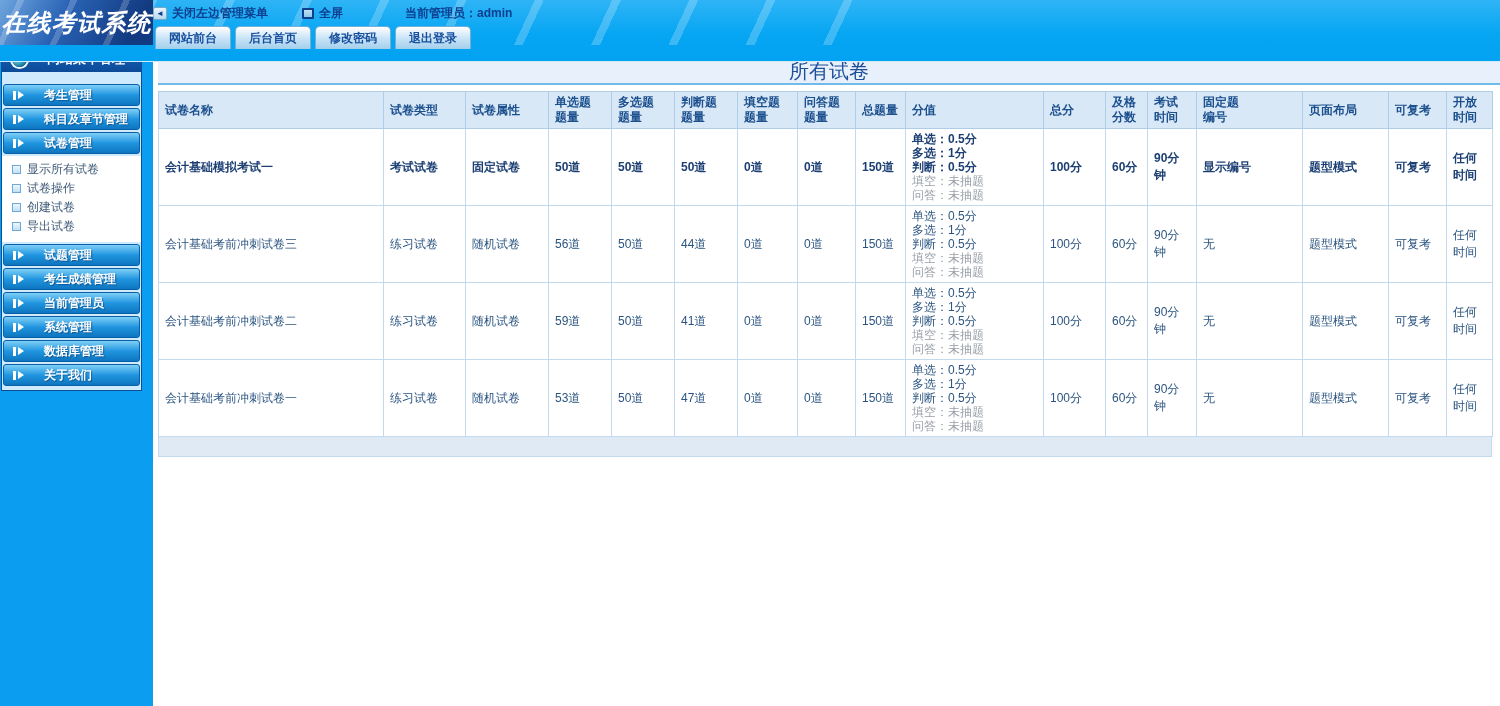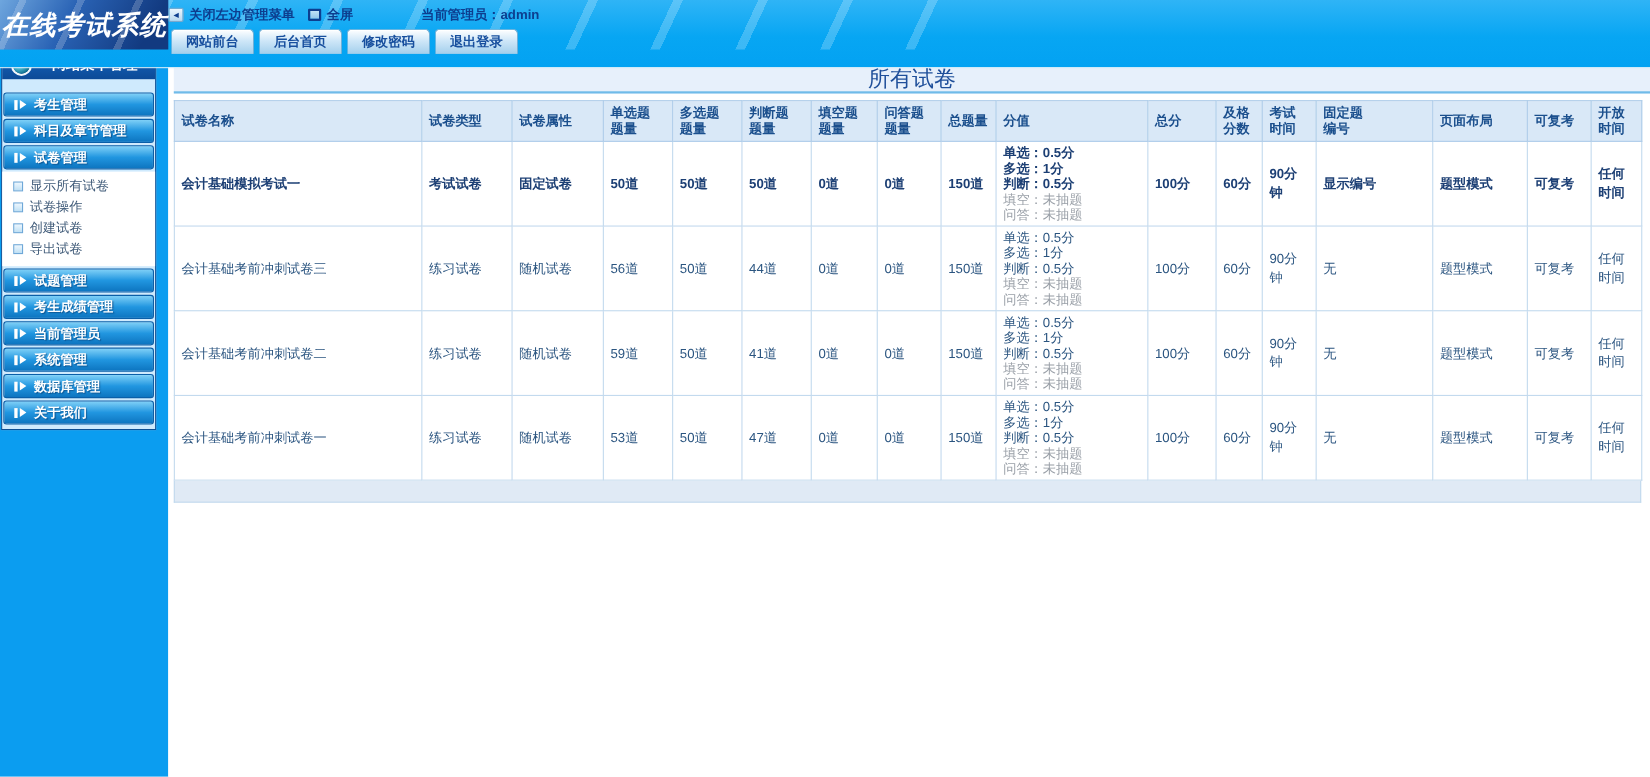--- a/index.html
+++ b/index.html
@@ -21,37 +21,37 @@
   .logo span { color:#fff; font-family:"DejaVu Serif","Liberation Serif",serif;
     font-size:24px; font-weight:bold; font-style:italic; letter-spacing:1px; z-index:1; }
   .top-links { position:absolute; left:153px; top:4px; height:18px; display:flex;
     align-items:center; font-size:12px; font-weight:bold; color:#0d3e8f; }
   .icon-box { display:inline-flex; align-items:center; justify-content:center;
     width:14px; height:13px; margin-right:5px; border:1px solid #7aa8cc; border-radius:2px;
     background:linear-gradient(#eaf6ff,#b9d8ee); color:#0d3e8f; font-size:8px; }
   .fs-icon { display:inline-block; width:12px; height:11px; border:2px solid #0d3e8f;
     border-radius:1px; background:linear-gradient(#bfe2f6,#8fc6ea); margin-right:5px; }
   .top-link { display:flex; align-items:center; cursor:pointer; }
-  .gap20 { margin-left:12px; } .gap60 { margin-left:62px; }
+  .gap20 { margin-left:34px; } .gap60 { margin-left:62px; }
   .tabs { position:absolute; left:155px; bottom:12px; display:flex; gap:4px; }
   .tab { padding:3px 13px 2px; font-size:12px; font-weight:bold; color:#174f9e;
     background:linear-gradient(#ffffff,#cfe7f8 45%,#a3cfec); border:1px solid #6fb0d8;
     border-bottom:none; border-radius:5px 5px 0 0; box-shadow:inset 0 1px 0 #fff; cursor:pointer; }
 
   
   .sidebar { position:absolute; left:0; top:45px; width:153px; height:661px; background:#0b9df0; }
   .menu-box { margin-left:1px; width:141px; border:1px solid #0d4f94; background:#cfeafd; padding-bottom:2px; }
   .menu-header { height:26px; display:flex; align-items:center; gap:20px; padding-left:8px;
     background:linear-gradient(#4f96dd,#1156a8 60%,#0c4a97); }
   .sphere { width:15px; height:15px; border-radius:50%;
     background:radial-gradient(circle at 35% 30%, #e8fbff 0%, #57c4dd 35%, #11708f 75%, #0a4b66 100%);
     box-shadow:0 0 0 2px rgba(255,255,255,.95); margin-left:2px; }
   .menu-header span { color:#fff; font-size:13px; font-weight:bold; }
   .menu-gap { height:10px; }
-  .grp { height:22px; margin:2px 1px; display:flex; align-items:center; gap:7px; padding-left:9px;
+  .grp { height:22px; margin:2px 1px; display:flex; align-items:center; gap:20px; padding-left:9px;
     background:linear-gradient(#7fd0f7,#2196e0 50%,#0d75c0); border:1px solid #0a5fa8;
     border-radius:3px; cursor:pointer; }
   .grp span.lbl { color:#fff; font-size:12px; font-weight:bold;
     text-shadow:1px 1px 1px rgba(0,40,90,.5); }
   .grp-icon { display:inline-flex; align-items:center; }
   .grp-icon i { display:inline-block; width:3px; height:9px; background:#fff; margin-right:2px; }
   .grp-icon b { display:inline-block; width:0; height:0; border-left:6px solid #fff;
     border-top:4.5px solid transparent; border-bottom:4.5px solid transparent; }
   .sub-panel { background:#fff; padding:4px 0 6px; }
   .sub-item { height:19px; display:flex; align-items:center; gap:6px; padding-left:10px;

